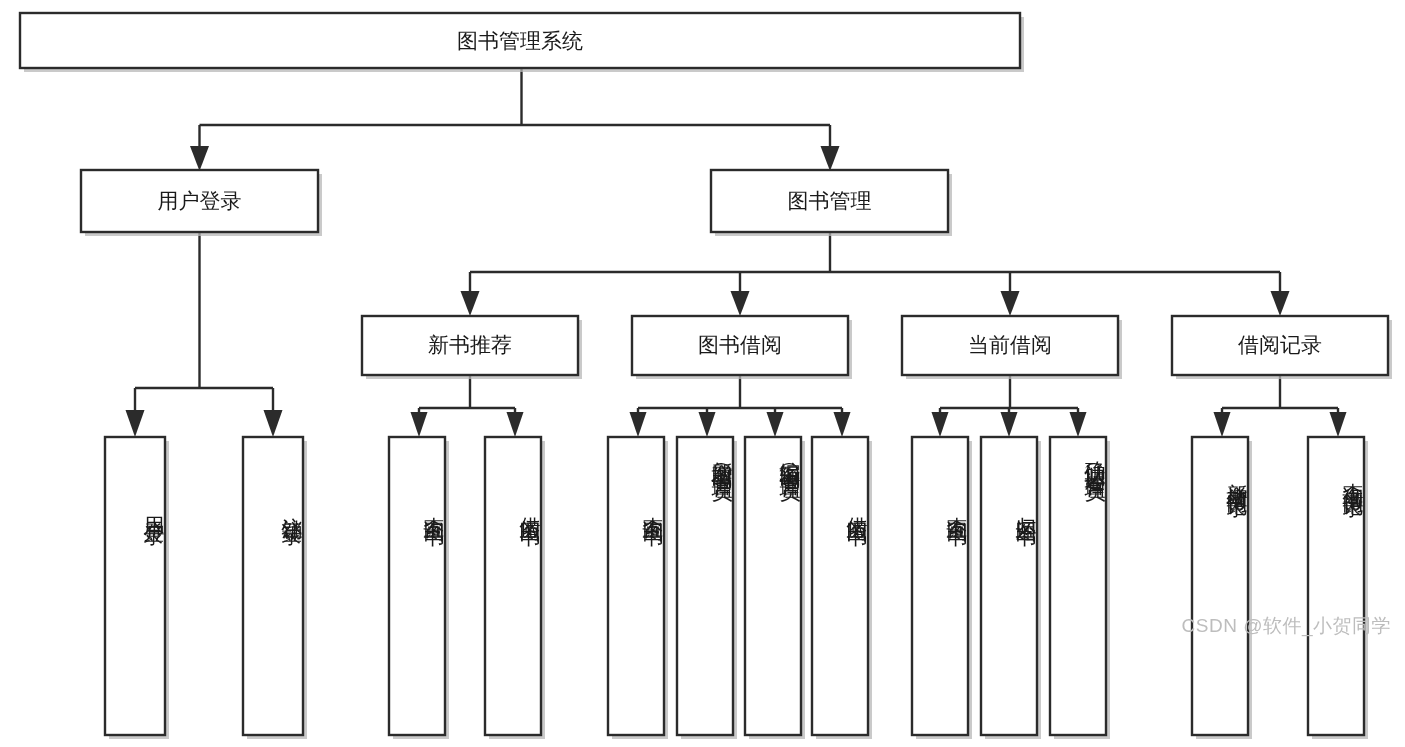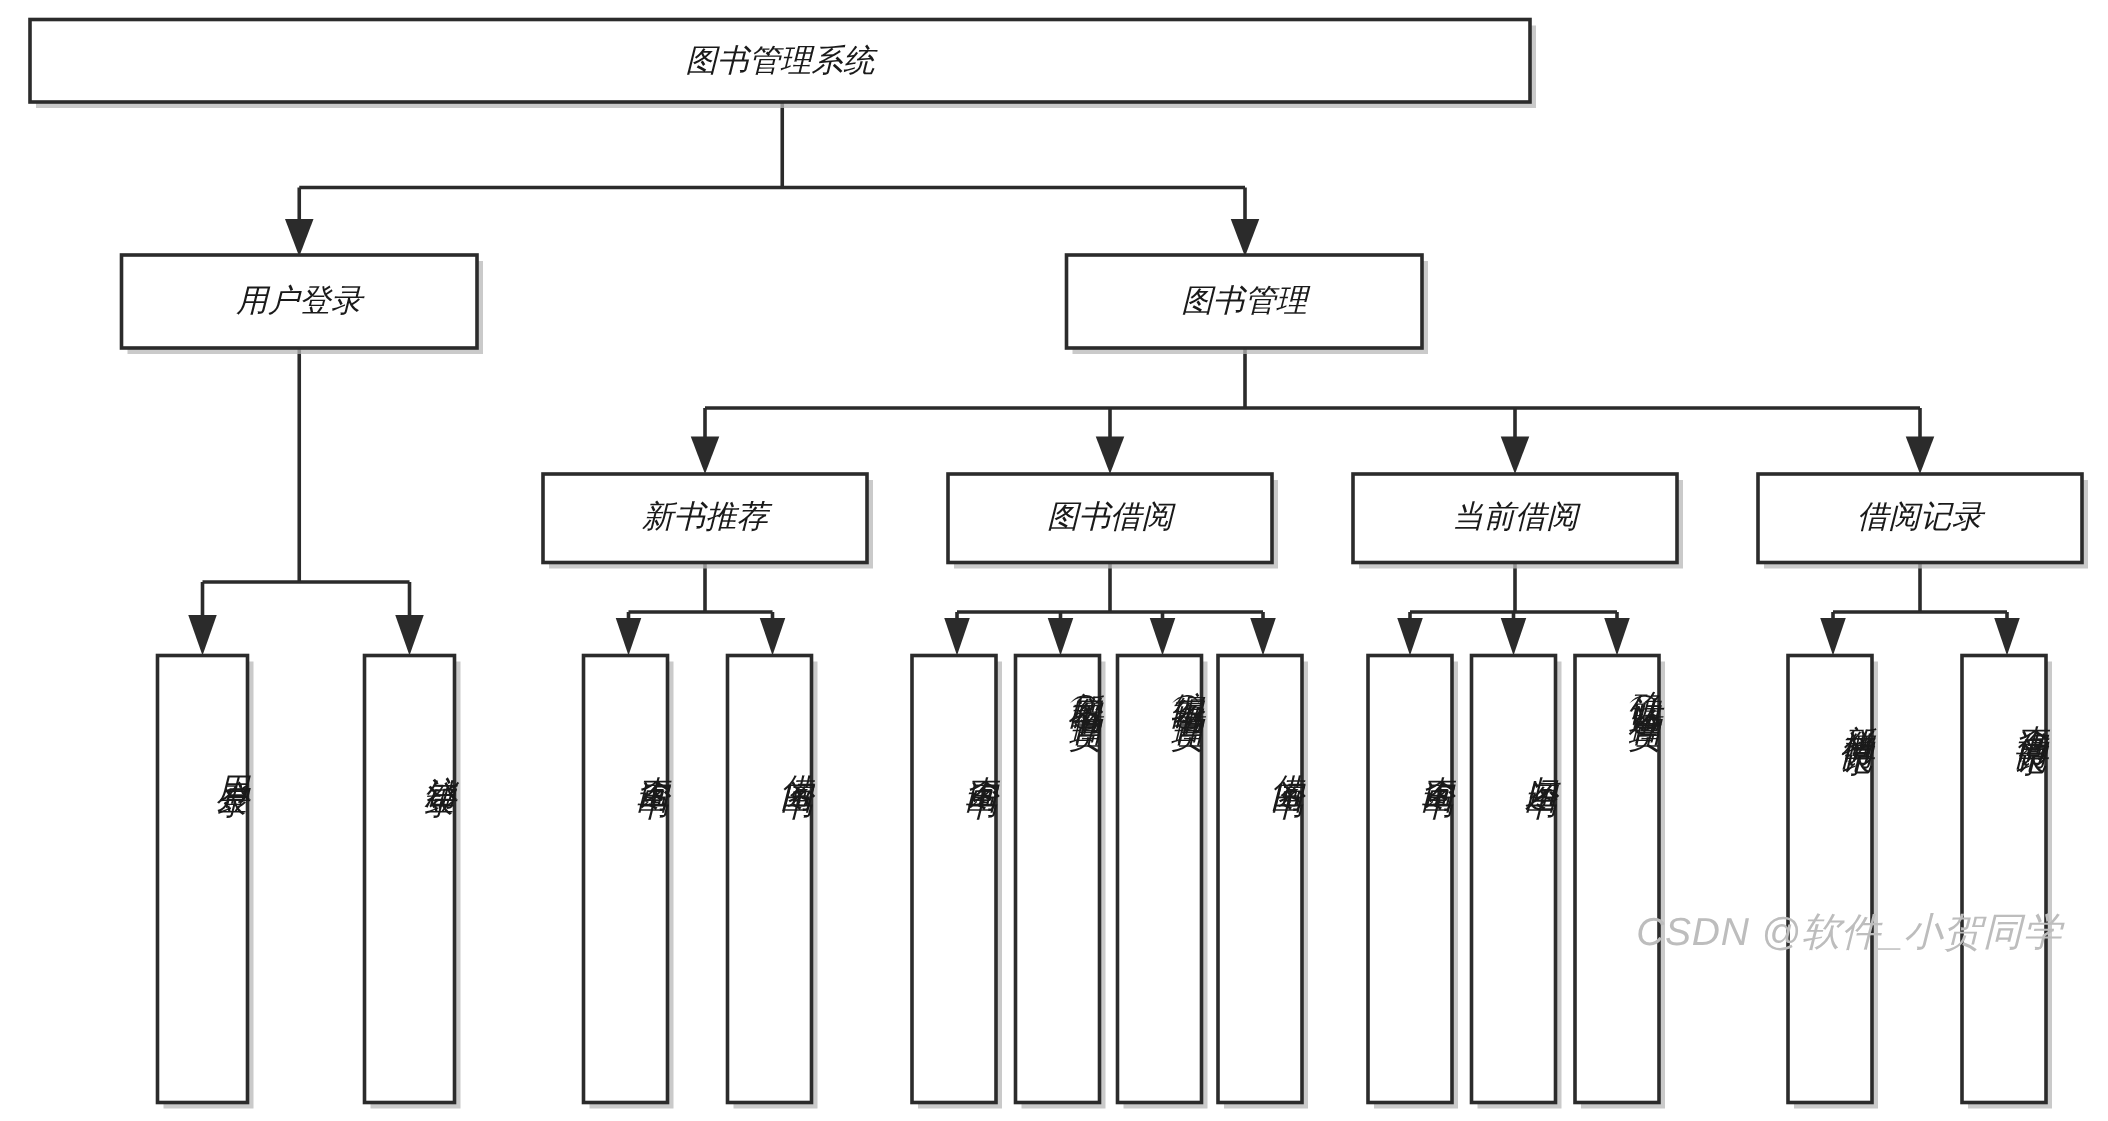--- a/index.html
+++ b/index.html
@@ -11,21 +11,20 @@
     width: 1405px;
     height: 747px;
     font-family: "Liberation Sans", "DejaVu Sans", sans-serif;
     overflow: hidden;
   }
   #diagram-root {
     position: relative;
     width: 1405px;
     height: 647px;
     background: #ffffff;
-    font-style: italic;
   }
   svg.canvas {
     position: absolute;
     left: 0;
     top: 0;
     width: 1405px;
     height: 747px;
   }
   .node-box {
     fill: #ffffff;
@@ -64,24 +63,24 @@
     font-family: "Liberation Sans", "DejaVu Sans", sans-serif;
     font-size: 21px;
     line-height: 1;
     letter-spacing: 3px;
     color: #1a1a1a;
     pointer-events: none;
     white-space: nowrap;
   }
   .watermark {
     position: absolute;
-    right: 30px;
+    right: 14px;
     bottom: 8px;
     font-family: "Liberation Sans", "DejaVu Sans", sans-serif;
-    font-size: 26px;
+    font-size: 19px;
     color: #bdbdbd;
     letter-spacing: 0.5px;
     white-space: nowrap;
   }
 </style>
 </head>
 <body>
 
 <div id="diagram-root">
 

